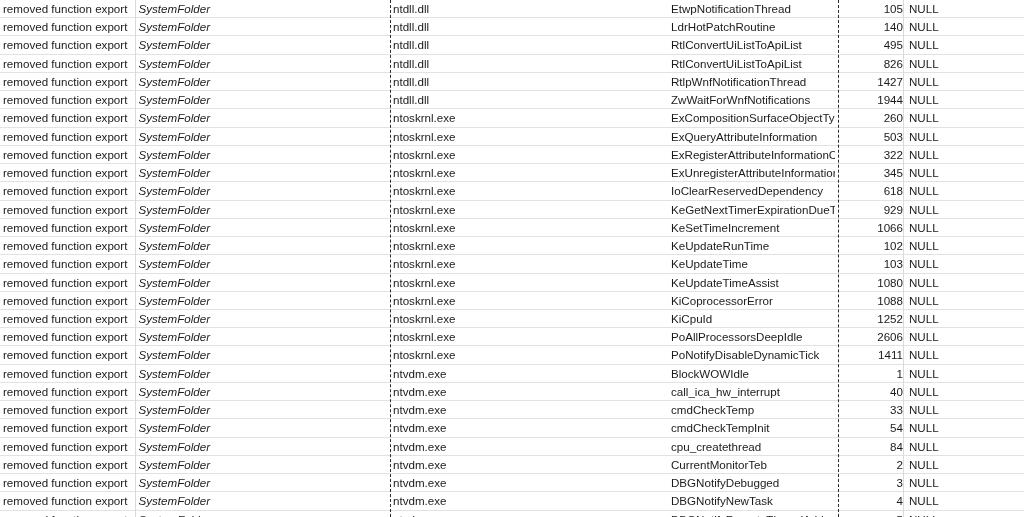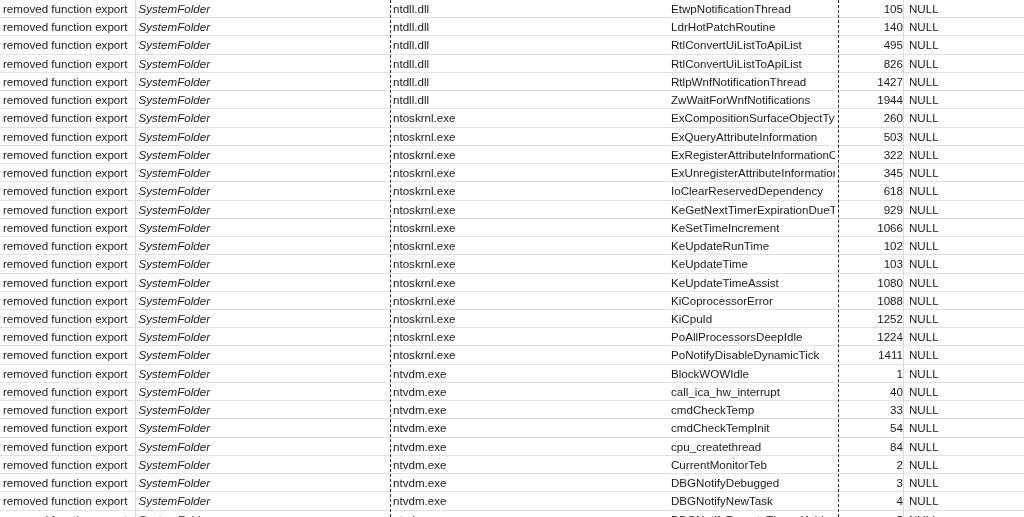--- a/index.html
+++ b/index.html
@@ -287,21 +287,21 @@
           <td class="c-ordinal">1252</td>
           <td class="c-null">NULL</td>
         </tr>
         <tr>
           <td class="c-action">removed function export</td>
           <td class="c-folder">SystemFolder</td>
           <td class="c-module">ntoskrnl.exe</td>
           <td class="c-function">
             <span class="fn">PoAllProcessorsDeepIdle</span>
           </td>
-          <td class="c-ordinal">1224</td>
+          <td class="c-ordinal">2606</td>
           <td class="c-null">NULL</td>
         </tr>
         <tr>
           <td class="c-action">removed function export</td>
           <td class="c-folder">SystemFolder</td>
           <td class="c-module">ntoskrnl.exe</td>
           <td class="c-function">
             <span class="fn">PoNotifyDisableDynamicTick</span>
           </td>
           <td class="c-ordinal">1411</td>

